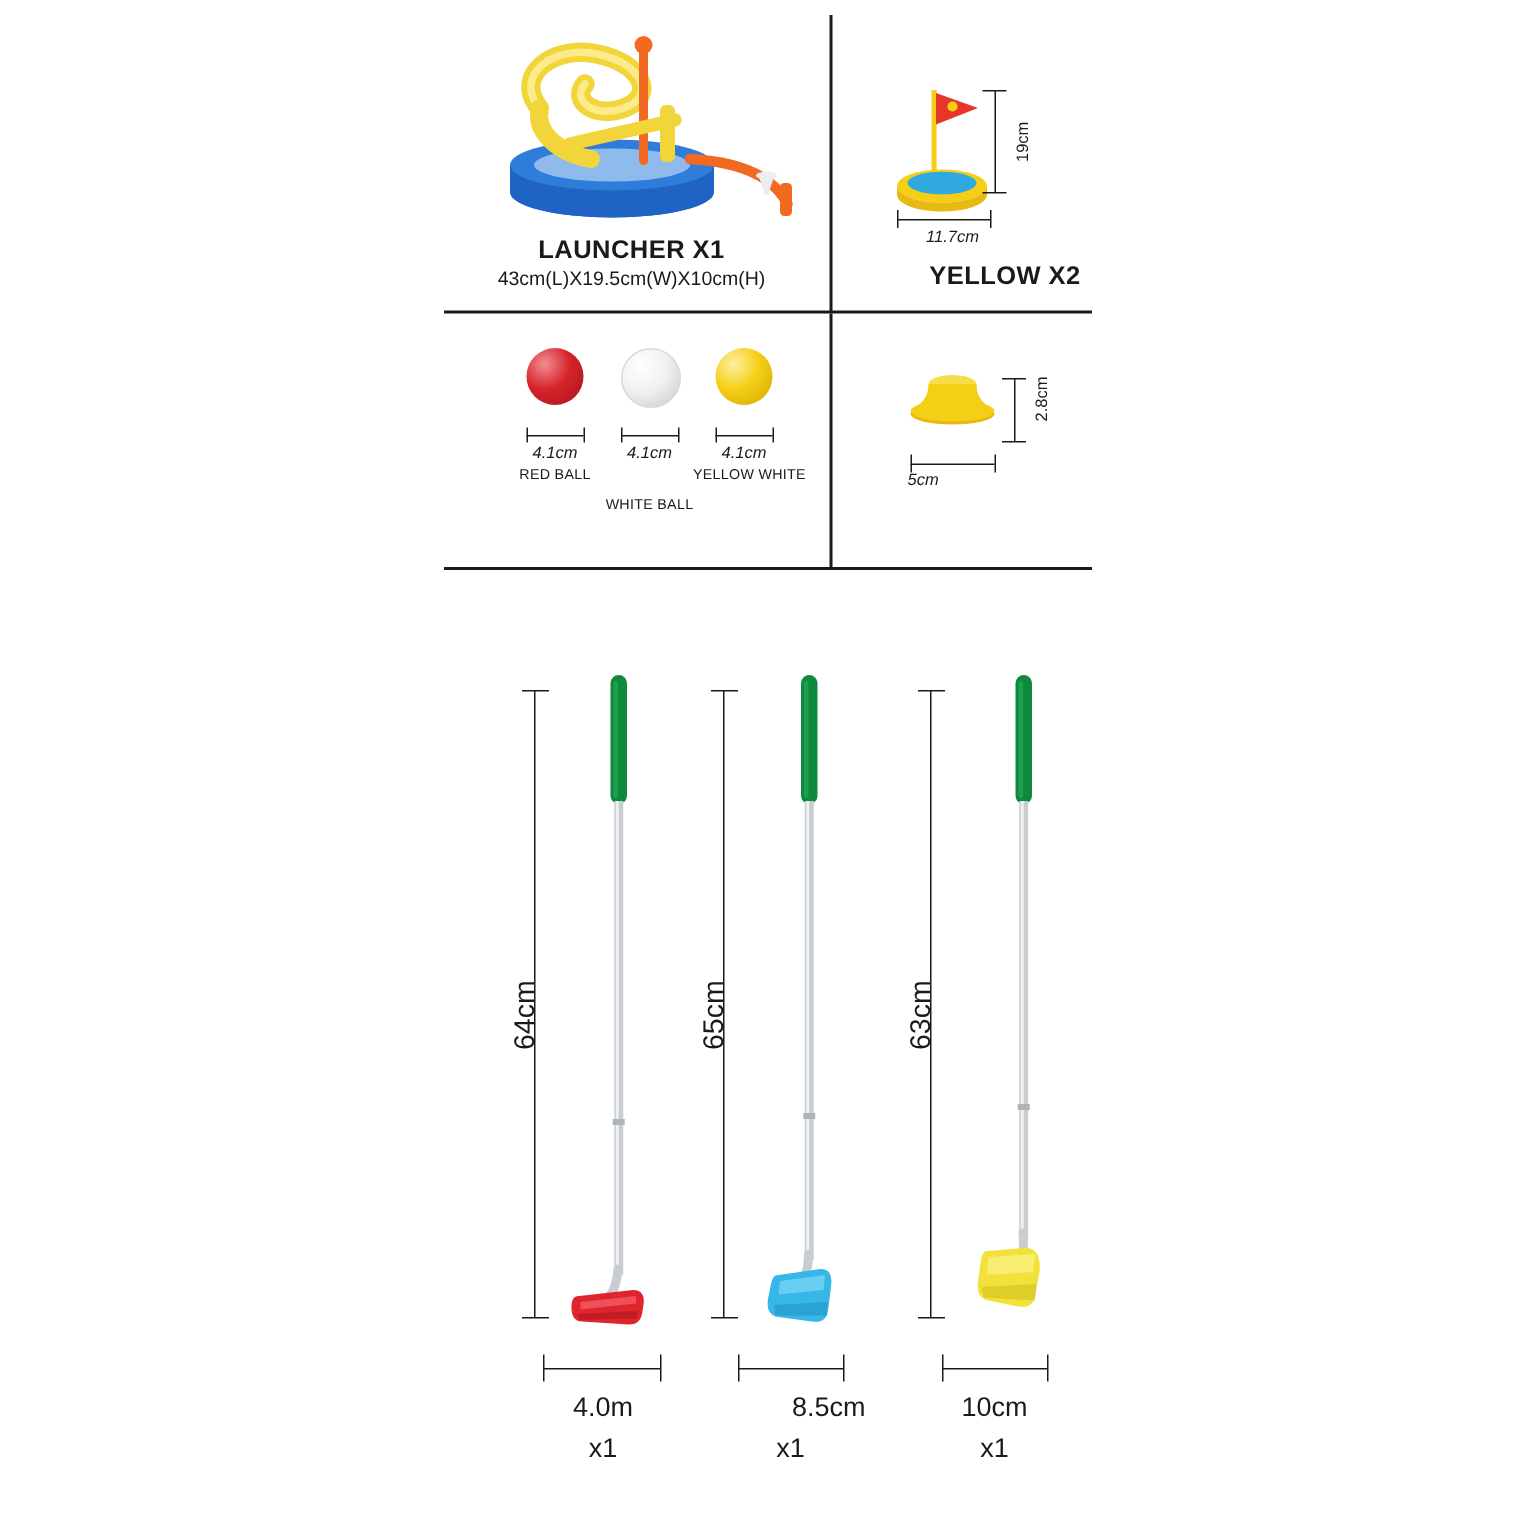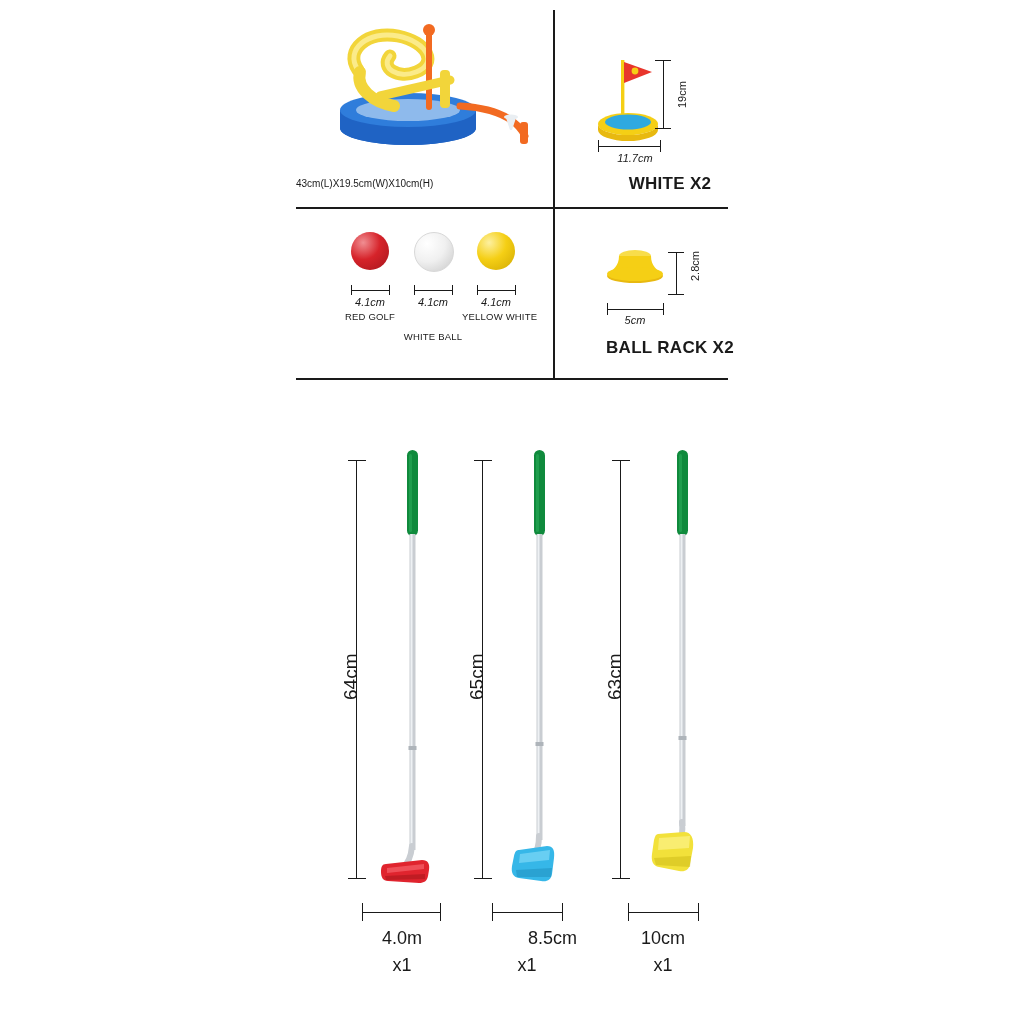--- a/index.html
+++ b/index.html
@@ -35,21 +35,22 @@
 
   
   .item-title {
     font-size: 17px;
     font-weight: bold;
     letter-spacing: 0.3px;
     text-align: center;
     white-space: nowrap;
   }
   .item-sub {
-    font-size: 10px;
+    font-size: 13px;
+    text-align: center;
     white-space: nowrap;
   }
   .section-title {
     font-size: 28px;
     font-weight: bold;
     letter-spacing: 0.5px;
     white-space: nowrap;
   }
   .dim {
     font-size: 11px;
@@ -132,20 +133,21 @@
       <rect x="106" y="22" width="6" height="78" rx="3" fill="#f26a21"></rect>
       <circle cx="109" cy="20" r="6" fill="#f26a21"></circle>
 
       <path d="M60 86 L130 70" stroke="#f2d53a" stroke-width="9" stroke-linecap="round" fill="none"></path>
       <rect x="120" y="60" width="10" height="38" rx="4" fill="#f2d53a"></rect>
 
       <path d="M186 108 l10 0 -4 12 -2 0 z" fill="#e9eef2"></path>
       <ellipse cx="191" cy="107" rx="7" ry="2.6" fill="#e9eef2"></ellipse>
     </svg>
   </div>
+  <div class="abs item-title" style="left:296px; top:157px; width:250px;">LAUNCHER X1</div>
   <div class="abs item-sub" style="left:296px; top:178px; width:250px;">43cm(L)X19.5cm(W)X10cm(H)</div>
 
   <div class="abs" style="left:590px; top:52px; width:90px; height:96px;">
     <svg width="90" height="96" viewBox="0 0 90 96">
 
       <rect x="31" y="8" width="3.4" height="62" fill="#f5cf15"></rect>
 
       <path d="M34 10 L62 20 L34 31 Z" fill="#e8352c"></path>
       <circle cx="45" cy="19" r="3.4" fill="#f5cf15"></circle>
 
@@ -157,29 +159,29 @@
 
   <div class="abs rule-v" style="left:663px; top:60px; height:68px;"></div>
   <div class="abs tick-h" style="left:655px; top:60px; width:16px;"></div>
   <div class="abs tick-h" style="left:655px; top:128px; width:16px;"></div>
   <div class="abs dim-v" style="left:676px; top:108px;">19cm</div>
 
   <div class="abs rule-h" style="left:598px; top:146px; width:62px;"></div>
   <div class="abs tick-v" style="left:598px; top:140px; height:12px;"></div>
   <div class="abs tick-v" style="left:660px; top:140px; height:12px;"></div>
   <div class="abs dim" style="left:600px; top:152px; width:70px; text-align:center;">11.7cm</div>
-  <div class="abs item-title" style="left:560px; top:174px; width:220px;">WHITE X2</div>
+  <div class="abs item-title" style="left:560px; top:174px; width:220px;">YELLOW X2</div>
 
   <div class="abs ball" style="left:351px; top:232px; width:38px; height:38px;
               background: radial-gradient(circle at 32% 28%, #f08e92 0%, #d6232a 45%, #a5151c 100%);"></div>
   <div class="abs rule-h" style="left:351px; top:290px; width:38px;"></div>
   <div class="abs tick-v" style="left:351px; top:285px; height:10px;"></div>
   <div class="abs tick-v" style="left:389px; top:285px; height:10px;"></div>
   <div class="abs dim" style="left:344px; top:296px; width:52px; text-align:center;">4.1cm</div>
-  <div class="abs ball-name" style="left:340px; top:311px; width:60px; text-align:center;">RED GOLF</div>
+  <div class="abs ball-name" style="left:340px; top:311px; width:60px; text-align:center;">RED BALL</div>
 
   <div class="abs ball" style="left:414px; top:232px; width:38px; height:38px;
               background: radial-gradient(circle at 32% 28%, #ffffff 0%, #f0f0f0 48%, #c8c8c8 100%);
               border:1px solid #d8d8d8;"></div>
   <div class="abs rule-h" style="left:414px; top:290px; width:38px;"></div>
   <div class="abs tick-v" style="left:414px; top:285px; height:10px;"></div>
   <div class="abs tick-v" style="left:452px; top:285px; height:10px;"></div>
   <div class="abs dim" style="left:407px; top:296px; width:52px; text-align:center;">4.1cm</div>
   <div class="abs ball-name" style="left:401px; top:311px; width:64px; text-align:center;margin-top:20px;">WHITE BALL</div>
 
@@ -202,22 +204,21 @@
   </div>
 
   <div class="abs rule-v" style="left:676px; top:252px; height:42px;"></div>
   <div class="abs tick-h" style="left:668px; top:252px; width:16px;"></div>
   <div class="abs tick-h" style="left:668px; top:294px; width:16px;"></div>
   <div class="abs dim-v" style="left:689px; top:281px;">2.8cm</div>
 
   <div class="abs rule-h" style="left:607px; top:309px; width:56px;"></div>
   <div class="abs tick-v" style="left:607px; top:303px; height:12px;"></div>
   <div class="abs tick-v" style="left:663px; top:303px; height:12px;"></div>
-  <div class="abs dim" style="left:605px; top:314px; width:60px; text-align:center;">5cm</div>
-  <div class="abs item-title" style="left:560px; top:338px; width:220px;">BALL RACK X2</div>
+  <div class="abs dim" style="left:605px; top:314px; width:60px; ">5cm</div>
 
 
   <div class="abs" style="left:378px; top:450px; width:70px; height:440px;">
     <svg width="70" height="440" viewBox="0 0 70 440">
 
       <rect x="29" y="0" width="11" height="86" rx="5.5" fill="#0f8a3c"></rect>
       <rect x="31" y="4" width="3" height="78" rx="1.5" fill="#2aab58" opacity="0.6"></rect>
 
       <rect x="31.5" y="84" width="6" height="316" fill="#c9cdd2"></rect>
       <rect x="32.5" y="84" width="2" height="316" fill="#eef1f4"></rect>

